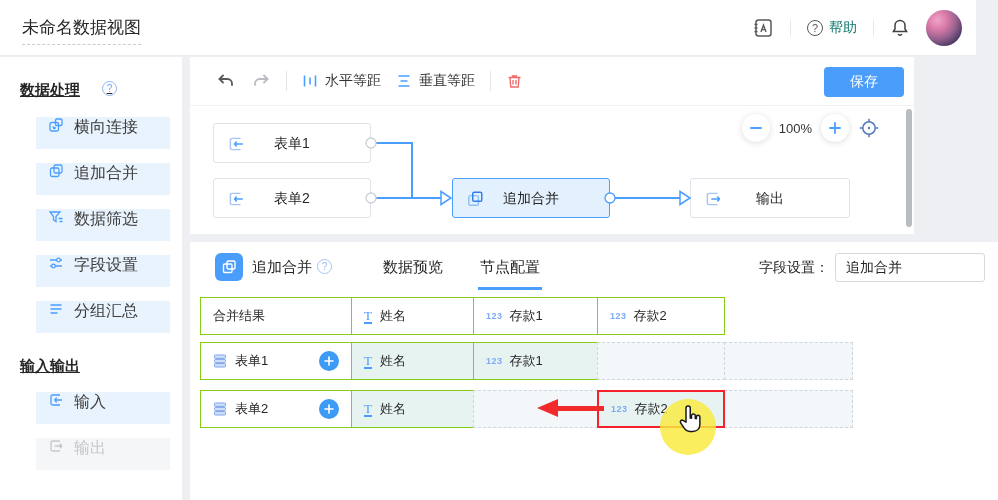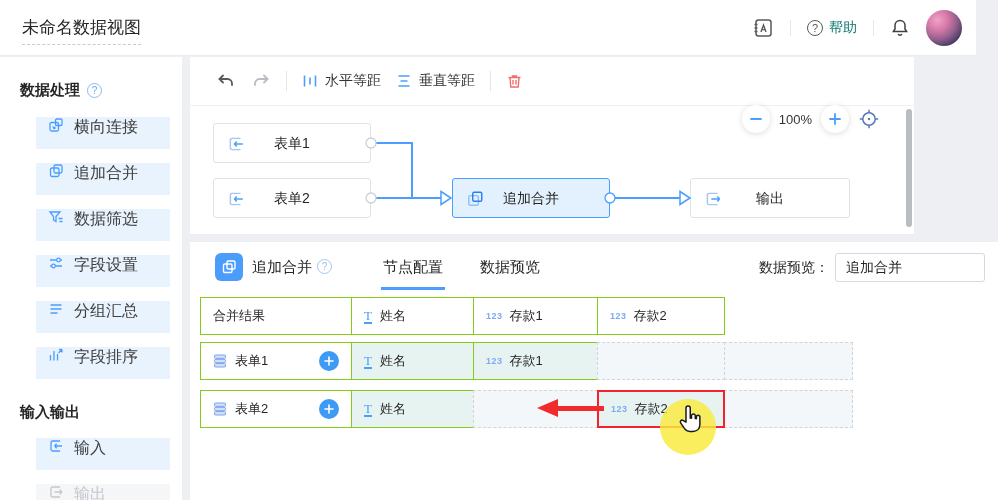--- a/index.html
+++ b/index.html
@@ -12,35 +12,35 @@
   .topbar-right { position:absolute; right:14px; top:0; height:56px; display:flex; align-items:center; gap:16px; }
   .tb-divider { width:1px; height:16px; background:#e6e8eb; }
   .help-group { display:flex; align-items:center; gap:6px; }
   .q-circle { display:inline-flex; width:16px; height:16px; border:1px solid #595959; border-radius:50%; color:#595959; font-size:11px; align-items:center; justify-content:center; }
   .help-label { font-size:14px; color:#0f766e; }
   .avatar { width:36px; height:36px; border-radius:50%;
     background: radial-gradient(circle at 32% 28%, #f0a3c8 0%, #d87aa8 28%, #9a6290 52%, #54406a 74%, #2e2638 100%); }
 
   
   .sidebar { position:absolute; left:0; top:57px; width:182px; height:443px; background:#fff; overflow:hidden; }
-  .side-title { margin:24px 0 0 20px; font-size:15px; color:#262626; font-weight:bold; display:flex; align-items:center; gap:7px; }
+  .side-title { margin:24px 0 0 20px; font-size:15px; color:#262626; font-weight:bold; display:flex; align-items:flex-start; gap:22px;text-decoration:underline; }
   .side-q { display:inline-flex; width:15px; height:15px; border:1px solid #8fb8f2; border-radius:50%; color:#6fa5ef; font-size:10px; align-items:center; justify-content:center; font-weight:normal; }
   .side-item { margin:14px 0 0 36px; width:134px; height:32px; background:#e9f3fe; display:flex; align-items:flex-start; gap:10px; padding-left:12px; font-size:16px; color:#404040; cursor:pointer; }
   .side-item.first { margin-top:17px; }
   .side-item.disabled { background:#f5f6f8; color:#c3c7cd; cursor:default; }
   .side-item svg { flex:0 0 auto; }
 
   
   .flow-panel { position:absolute; left:190px; top:57px; width:724px; height:177px; background:#fff; }
   .canvas-toolbar { position:relative; height:49px; border-bottom:1px solid #f0f1f4; display:flex; align-items:center; padding-left:26px; gap:15px; }
   .tool-btn { display:flex; align-items:center; gap:7px; cursor:pointer; background:none; border:none; }
   .tool-label { font-size:14px; color:#333; }
   .tool-divider { width:1px; height:20px; background:#e3e5e9; }
   .save-btn { position:absolute; top:10px; right:10px; width:80px; height:30px; background:#4b9dfc; color:#fff; border:none; border-radius:4px; font-size:14px; cursor:pointer; }
-  .zoombar { position:absolute; top:48px; right:34px; display:flex; align-items:center; gap:9px; z-index:6;text-align:center; }
+  .zoombar { position:absolute; top:57px; right:34px; display:flex; align-items:center; gap:9px; z-index:6;text-align:center; }
   .zoom-circle { width:28px; height:28px; border-radius:50%; background:#fff; box-shadow:0 1px 6px rgba(0,0,0,.14); display:flex; align-items:center; justify-content:center; cursor:pointer; border:none; }
   .zoom-label { font-size:13px; color:#333; }
   .locate-btn { background:none; border:none; cursor:pointer; display:flex; }
 
   .node { position:absolute; width:158px; height:40px; background:#fff; border:1px solid #dfe2e8; border-radius:3px; z-index:3; cursor:pointer; }
   .node .nlabel { position:absolute; left:0; right:0; top:0; line-height:38px; text-align:center; font-size:14px; color:#262626; }
   .node .nicon { position:absolute; left:13px; top:11px; }
   .node.selected { background:#e3f1fe; border:1px solid #4a9eff; }
   .flow-svg { position:absolute; left:0; top:0; width:808px; height:177px; z-index:4; pointer-events:none; }
   .scroll-thumb { position:absolute; right:2px; top:52px; width:6px; height:118px; background:#b9bcc1; border-radius:3px; z-index:7; cursor:grab; }
@@ -144,27 +144,20 @@
         <circle cx="5.5" cy="11" r="1.8" fill="#fff"></circle>
     </svg>
     <span>字段设置</span>
   </div>
   <div class="side-item">
     <svg width="16" height="16" viewBox="0 0 16 16" fill="none" stroke="#4a9eff" stroke-width="1.4">
       <path d="M2.5 4 h11 M2.5 8 h11 M2.5 12 h7"></path>
     </svg>
     <span>分组汇总</span>
   </div>
-  <div class="side-item">
-    <svg width="16" height="16" viewBox="0 0 16 16" fill="none" stroke="#4a9eff" stroke-width="1.3">
-      <path d="M2.5 13.5 V8 M6 13.5 V4 M9.5 13.5 V7"></path>
-        <path d="M10.5 6 L14 2.5 M14 2.5 v3 M14 2.5 h-3"></path>
-    </svg>
-    <span>字段排序</span>
-  </div>
 
   <h3 class="side-title">
     <span>输入输出</span>
   </h3>
   <div class="side-item" style="margin-top:16px;">
     <svg width="16" height="16" viewBox="0 0 16 16" fill="none" stroke="#4a9eff" stroke-width="1.3">
       <path d="M12 3 H4.5 A1.5 1.5 0 0 0 3 4.5 v7 A1.5 1.5 0 0 0 4.5 13 H12"></path>
       <path d="M14 8 H6.5 M6.5 8 l2.2-2.2 M6.5 8 l2.2 2.2"></path>
     </svg>
     <span>输入</span>
@@ -206,20 +199,21 @@
       <span class="tool-label">垂直等距</span>
     </button>
     <span class="tool-divider"></span>
     <button class="tool-btn">
       <svg width="17" height="17" viewBox="0 0 17 17" fill="none" stroke="#f26d6d" stroke-width="1.4">
         <path d="M2.5 4.5 h12 M6.5 4.5 v-1.5 h4 v1.5"></path>
           <path d="M4 4.5 l.8 9.5 h7.4 l.8-9.5"></path>
           <path d="M7 7 v4.5 M10 7 v4.5"></path>
       </svg>
     </button>
+    <button class="save-btn">保存</button>
   </div>
 
   <div class="node" style="left:23px; top:66px;">
     <svg class="nicon" width="18" height="18" viewBox="0 0 16 16" fill="none">
       <path d="M12 3 H4.5 A1.5 1.5 0 0 0 3 4.5 v7 A1.5 1.5 0 0 0 4.5 13 H12" stroke="#a9c3f3" stroke-width="1.3"></path>
       <path d="M14 8 H6.5 M6.5 8 l2.2-2.2 M6.5 8 l2.2 2.2" stroke="#4a9eff" stroke-width="1.3"></path>
     </svg>
     <span class="nlabel">表单1</span>
   </div>
   <div class="node" style="left:23px; top:121px;">
@@ -282,26 +276,26 @@
   <div class="panel-icon">
     <svg width="16" height="16" viewBox="0 0 16 16" fill="none" stroke="#fff" stroke-width="1.4">
       <rect x="2.5" y="5" width="8.5" height="8.5" rx="1.2"></rect>
         <rect x="6" y="2" width="8" height="8" rx="1.2"></rect>
     </svg>
   </div>
   <span class="panel-title">追加合并</span>
   <span class="panel-q">?</span>
 
   <div class="tabs">
+    <span class="tab">数据预览</span>
     <span class="tab active">节点配置</span>
-    <span class="tab">数据预览</span>
   </div>
 
   <div class="node-name">
-    <span class="nn-label">数据预览：</span>
+    <span class="nn-label">字段设置：</span>
     <input type="text" value="追加合并" style="">
   </div>
 
   <div class="merge-table">
     <div class="trow hdr">
       <div class="tcell c1">
         <span>合并结果</span>
       </div>
       <div class="tcell c2">
         <span class="t-icon">T</span>

